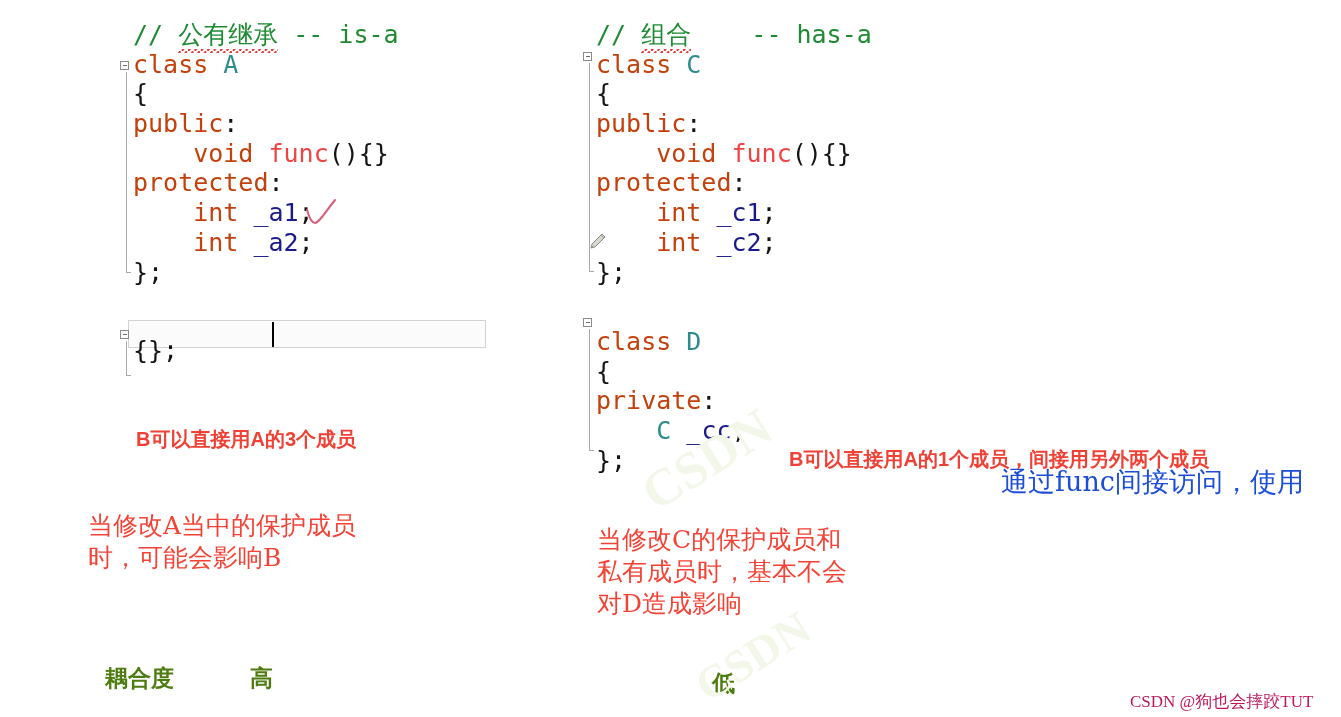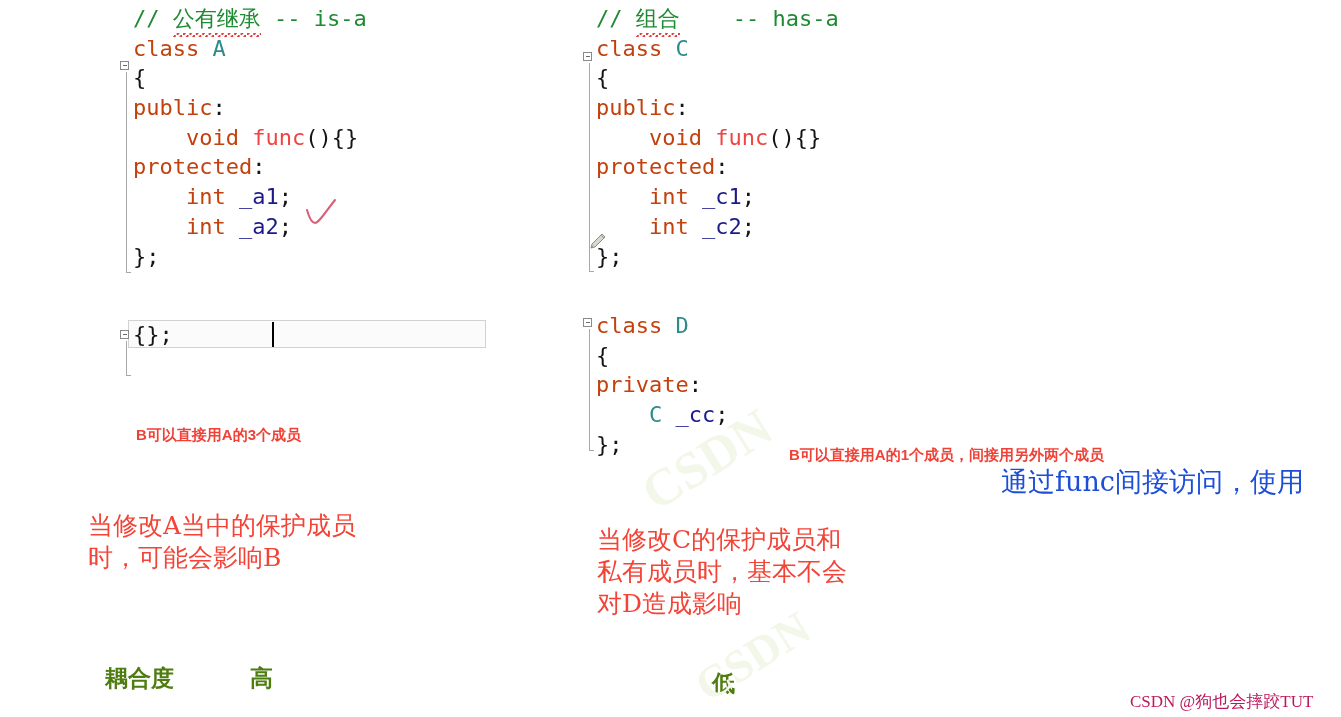--- a/index.html
+++ b/index.html
@@ -15,24 +15,25 @@
     font-family: "Liberation Sans", sans-serif;
   }
 
   
   .abs { position: absolute; }
 
   
   .code-block {
     position: absolute;
     font-family: "DejaVu Sans Mono", "Liberation Mono", monospace;
-    font-size: 22px;
+    font-size: 25px;
     line-height: 29.7px;
     white-space: pre;
     color: #000000;
+    margin-top: 16px;
   }
   .code-line { height: 29.7px; position: relative; }
 
   
   .tok-comment  { color: #1e8a32; }
   .tok-keyword  { color: #c2410c; }
   .tok-type     { color: #2e8b8b; }
   .tok-func     { color: #ef4444; }
   .tok-ident    { color: #1a1a8c; }
   .tok-plain    { color: #141414; }
@@ -115,21 +116,21 @@
 
   
   .anno {
     position: absolute;
     color: #f4483f;
     white-space: pre;
   }
   .anno-sans {
     font-family: "Liberation Sans", "DejaVu Sans", sans-serif;
     font-weight: bold;
-    font-size: 15px;
+    font-size: 20px;
     color: #ef4136;
   }
   .anno-serif {
     font-family: "DejaVu Serif", "Liberation Serif", serif;
     font-size: 25px;
     line-height: 32px;
     color: #f44336;
   }
   .anno-serif-lg {
     font-family: "DejaVu Serif", "Liberation Serif", serif;

